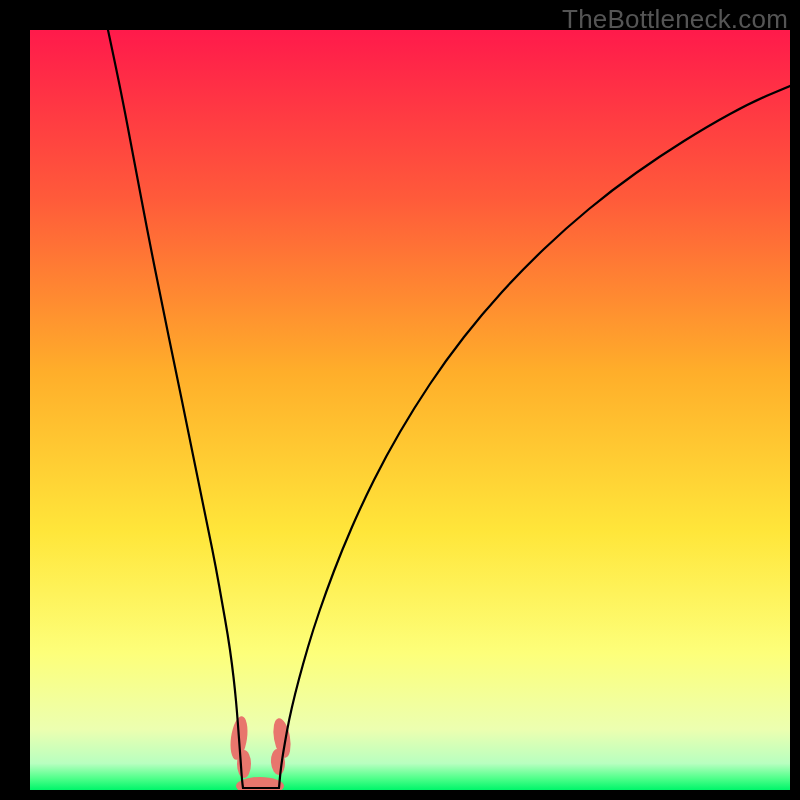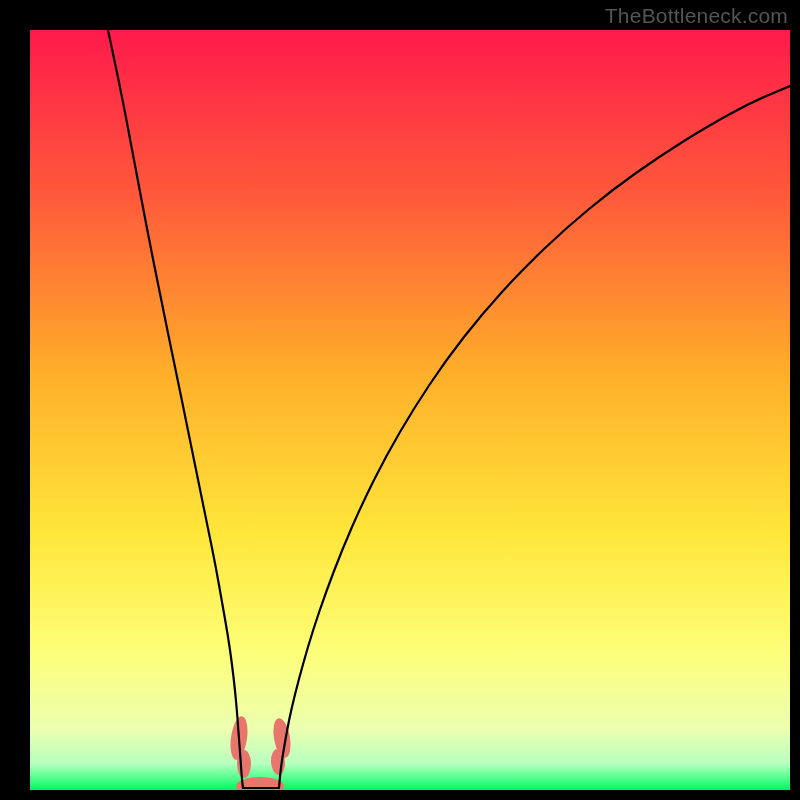--- a/index.html
+++ b/index.html
@@ -15,21 +15,21 @@
     position: relative;
     width: 800px;
     height: 800px;
     background: #000;
   }
   .watermark {
     position: absolute;
     top: 4px;
     right: 12px;
     color: #555;
-    font-size: 21px;
+    font-size: 26px;
     font-weight: 500;
     letter-spacing: 0.2px;
     z-index: 20;
     user-select: none;
   }
   svg.plot {
     position: absolute;
     left: 0;
     top: 0;
     width: 800px;

